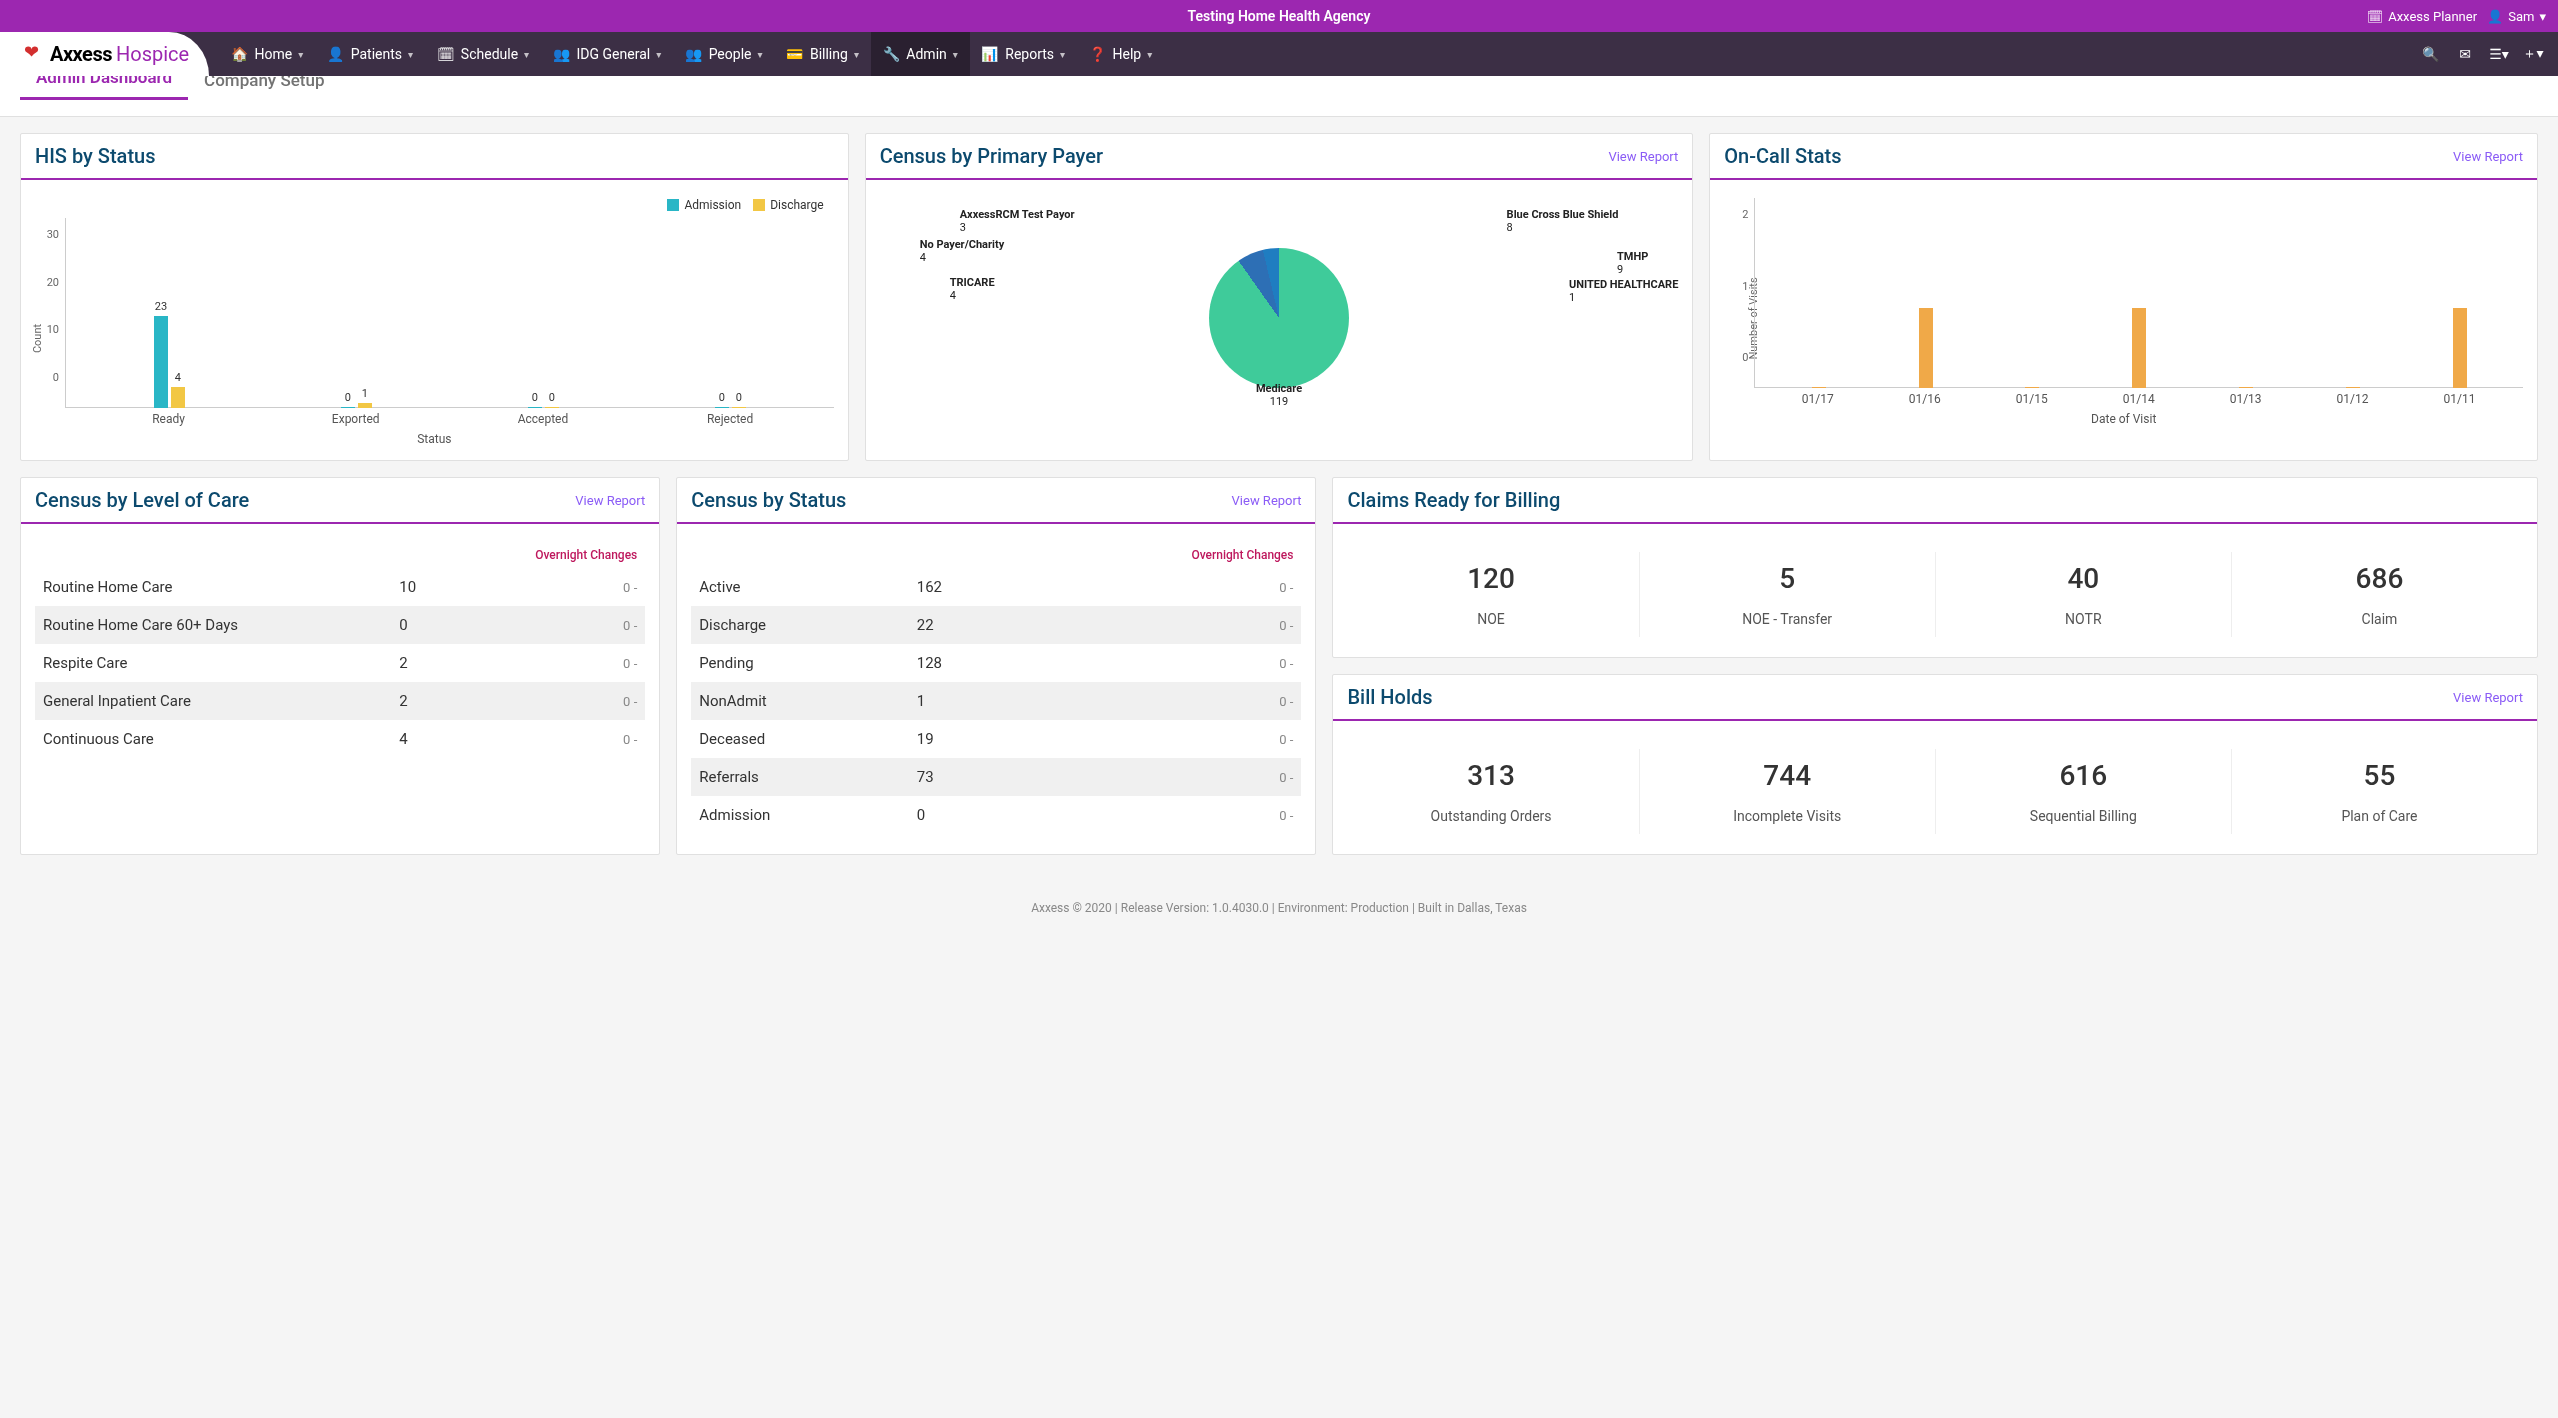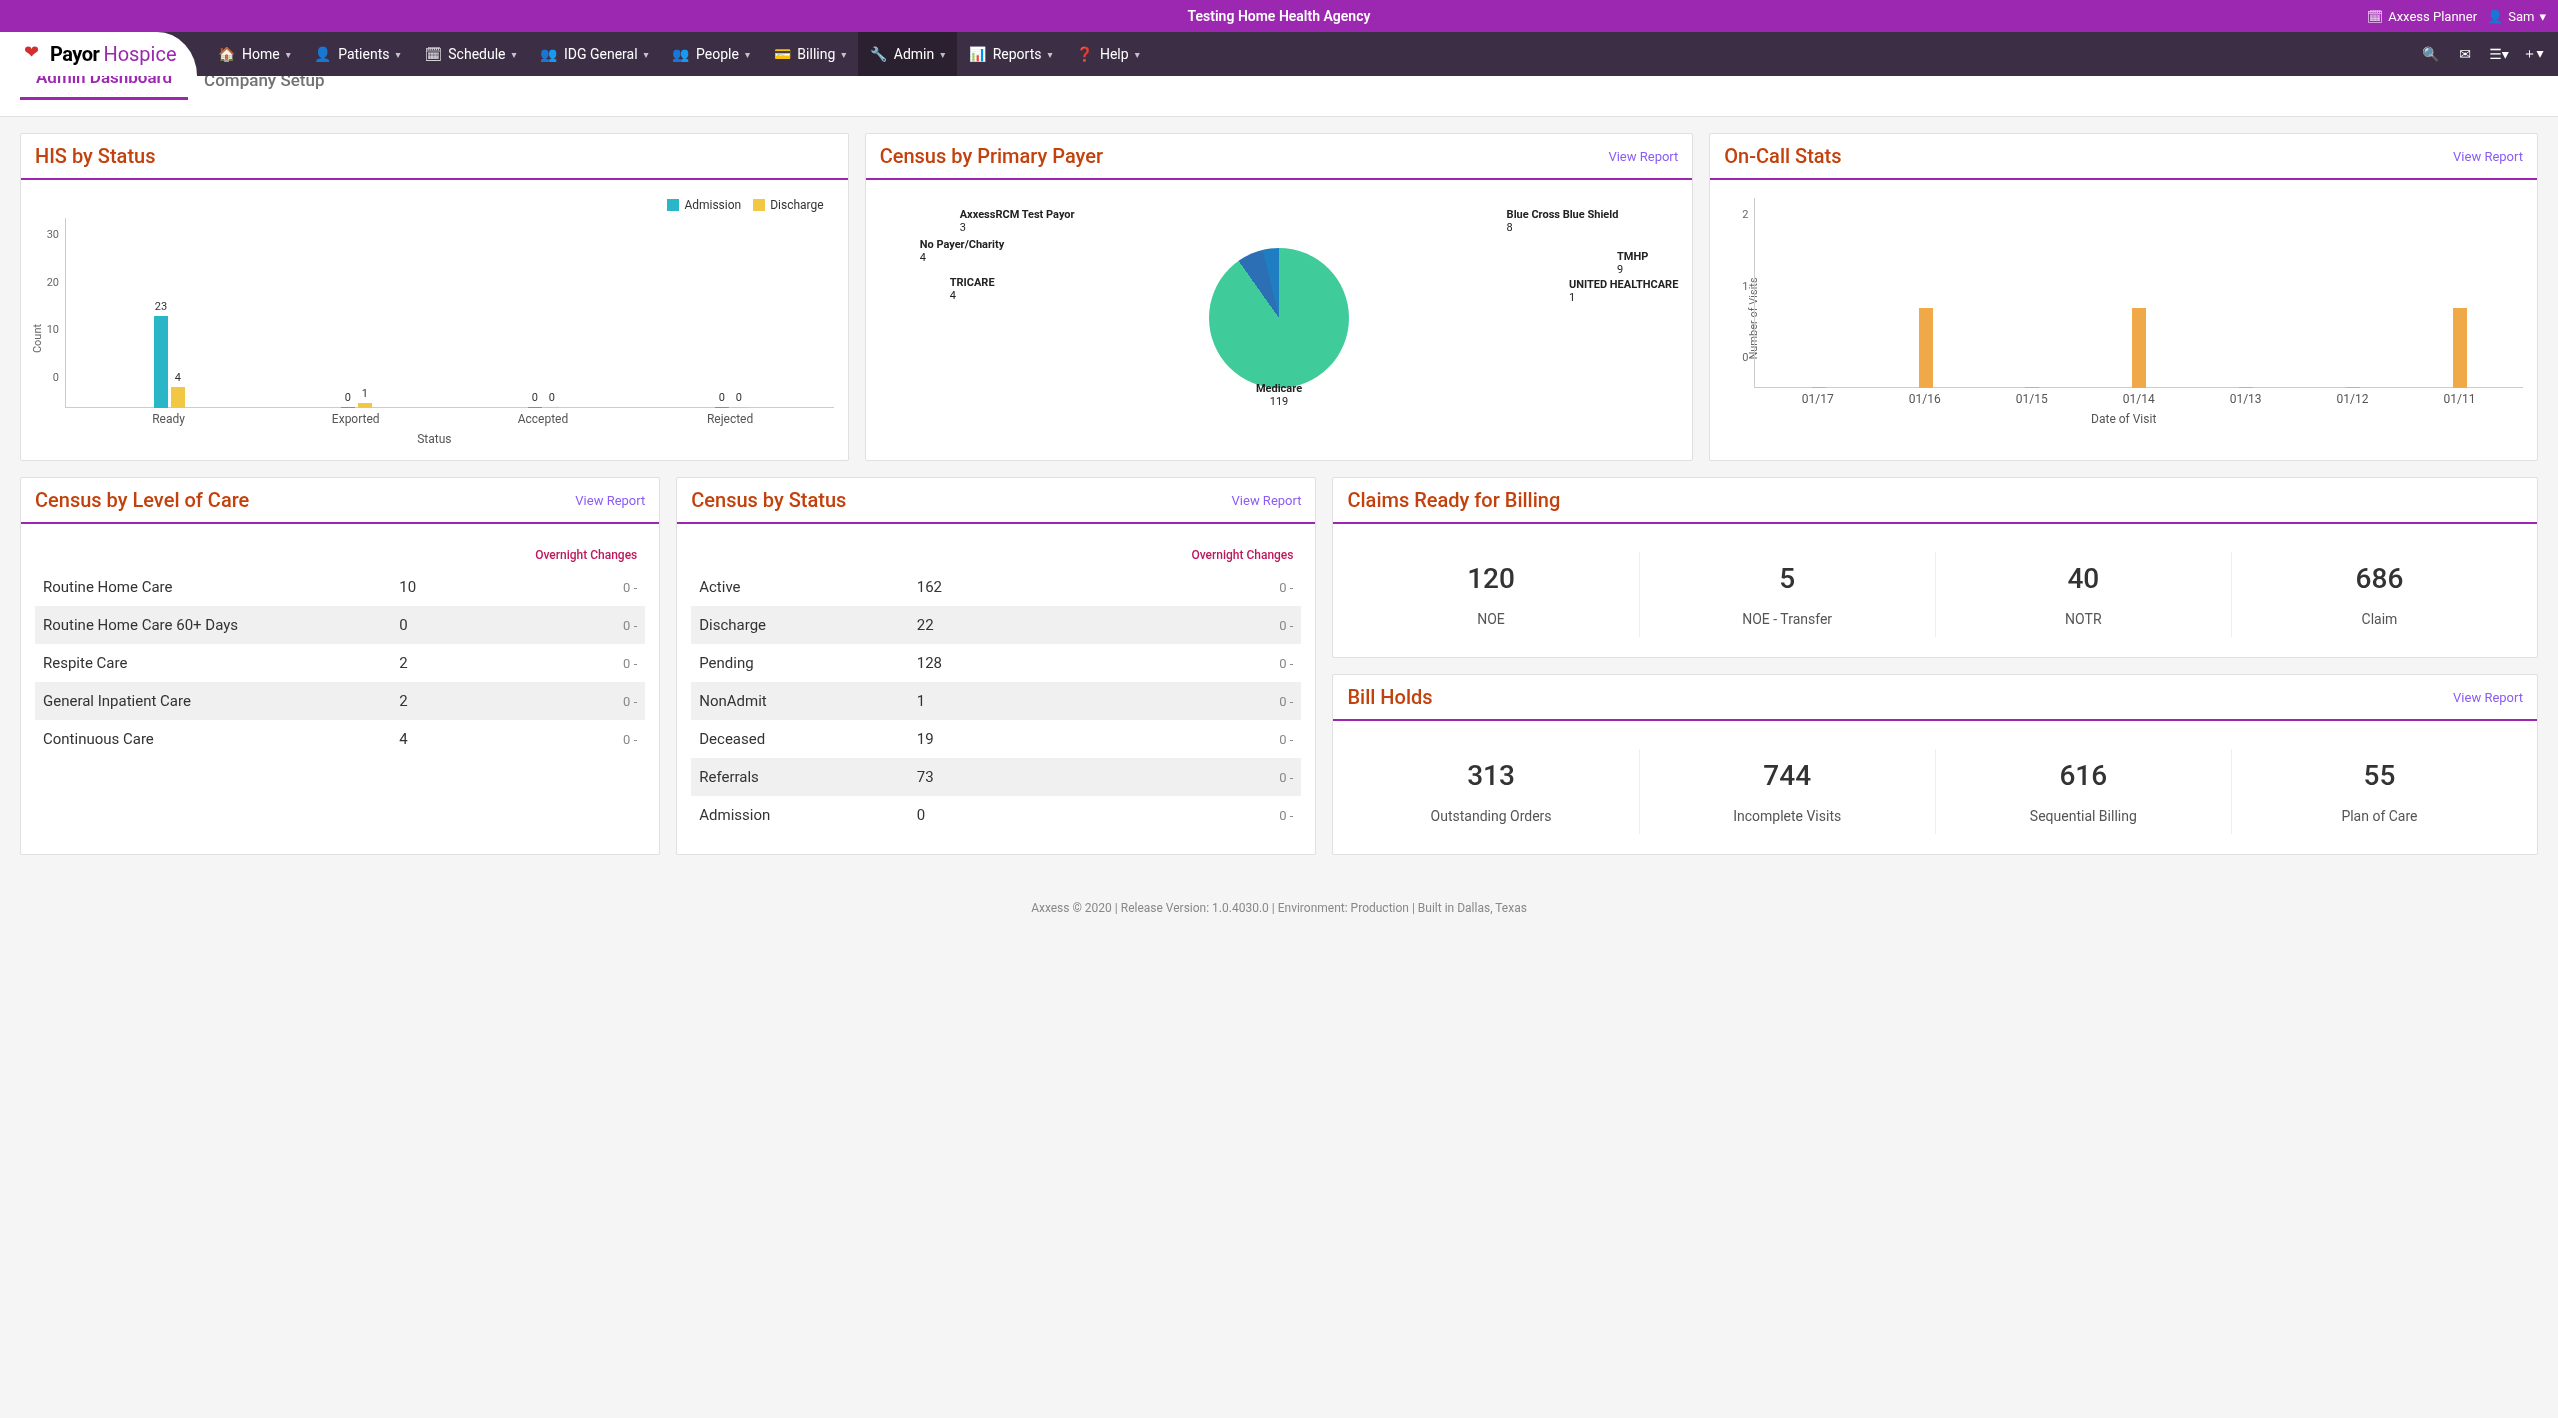--- a/index.html
+++ b/index.html
@@ -29,21 +29,21 @@
 
 .subnav { background: #fff; height: 41px; display: flex; align-items: flex-end; padding: 16px 20px; border-bottom: 1px solid #e0e0e0; }
 .subnav .tab { padding: 10px 16px; font-size: 17px; color: #737373; cursor: pointer; font-weight: 500; }
 .subnav .tab.active { color: #9c27b0; border-bottom: 3px solid #9c27b0; font-weight: 600; }
 
 
 .dashboard { padding: 16px 20px; }
 .row { display: flex; gap: 16px; margin-bottom: 16px; }
 .card { background: #fff; border: 1px solid #e0e0e0; border-radius: 2px; flex: 1; min-width: 0; display: flex; flex-direction: column; }
 .card-header { display: flex; justify-content: space-between; align-items: center; padding: 10px 14px; }
-.card-title { font-size: 20px; font-weight: 500; color: #c2410c; }
+.card-title { font-size: 20px; font-weight: 500; color: #0c4a6e; }
 .view-report { color: #8b5cf6; font-size: 13px; cursor: pointer; }
 .card-divider { height: 2px; background: #9c27b0; margin: 0 0 8px 0; }
 .card-body { padding: 10px 14px 14px 14px; flex: 1; }
 
 
 .legend { display: flex; justify-content: flex-end; gap: 12px; font-size: 12px; margin-bottom: 6px; padding-right: 10px; }
 .legend span { display: flex; align-items: center; gap: 5px; }
 .legend .swatch { width: 12px; height: 12px; }
 
 
@@ -103,21 +103,21 @@
         <span>Sam</span> 
         <span class="caret">▾</span>
       </a>
   </div>
 </div>
 
 <div class="nav-bar">
   <div class="logo-wrap">
     <span class="logo">
       <span class="logo-icon"></span>
-      <span class="bold">Payor</span>
+      <span class="bold">Axxess</span>
         <span class="hospice">Hospice</span>
     </span>
   </div>
   <div class="nav-items" id="nav-items">
       <div class="nav-item">
         <span class="ico">🏠</span>
         <span>Home</span>
         <span class="caret">▾</span>
       </div>
       <div class="nav-item">

